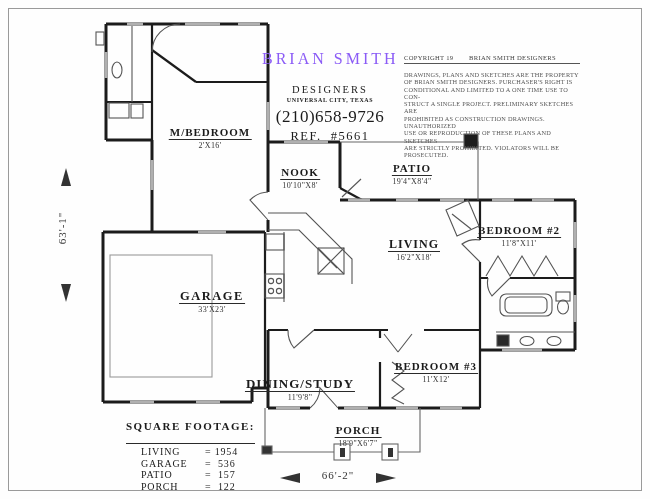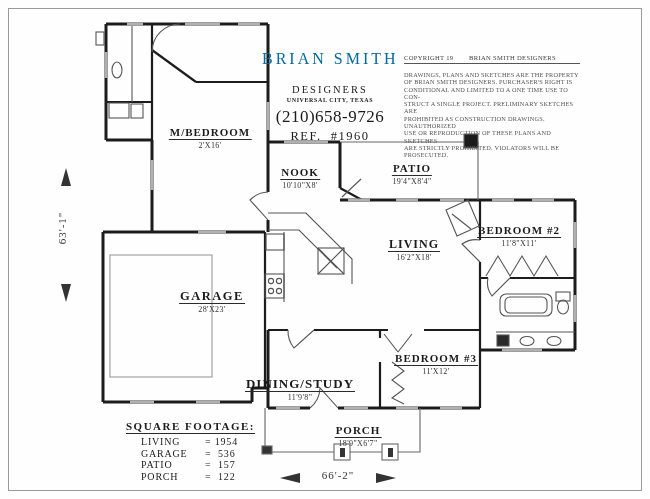--- a/index.html
+++ b/index.html
@@ -3,21 +3,21 @@
 <meta charset="utf-8">
 <style>
   html,body{margin:0;padding:0;background:#e8e8e8;}
   #canvas{position:relative;width:650px;height:499px;background:#fefefe;overflow:hidden;
           font-family:"Liberation Serif", serif;color:#1b1b1b;}
   #page-border{position:absolute;left:8px;top:8px;right:8px;bottom:8px;border:1px solid #9a9a9a;}
   svg{position:absolute;left:0;top:0;}
 
   
   #title-block{position:absolute;left:262px;top:50px;width:136px;text-align:center;}
-  .brand-name{font-size:16px;letter-spacing:3px;white-space:nowrap;color:#0369a1;}
+  .brand-name{font-size:16px;letter-spacing:3px;white-space:nowrap;color:#8b5cf6;}
   .brand-sub{font-size:10.5px;letter-spacing:2px;margin-top:16px;}
   .brand-city{font-size:6px;font-weight:bold;letter-spacing:0.6px;margin-top:2px;}
   .brand-phone{font-size:17px;letter-spacing:0.5px;margin-top:4px;white-space:pre;}
   .brand-ref{font-size:12.5px;letter-spacing:1.5px;margin-top:2px;white-space:pre;}
 
   
   #copyright-block{position:absolute;left:404px;top:54px;width:176px;}
   .cr-head{display:flex;justify-content:space-between;font-size:6.6px;letter-spacing:0.3px;
            border-bottom:1px solid #555;padding-bottom:2px;color:#444;}
   .cr-head .right{padding-right:24px;}
@@ -29,21 +29,21 @@
          padding:0 1px 0px 1px;line-height:1.05;}
   .rdims{font-size:8px;letter-spacing:0.4px;margin-top:1px;color:#333;}
   .med .rname{font-size:11px;}
   .med2 .rname{font-size:12px;}
   .big .rname{font-size:12.5px;letter-spacing:1.5px;}
   .small .rname{font-size:13px;}
 
   
   #sqft-block{position:absolute;left:126px;top:416px;width:146px;}
   .sq-title{font-size:11px;font-weight:bold;letter-spacing:1.5px;border-bottom:1.5px solid #2a2a2a;
-            display:inline-block;padding-bottom:1px;}
+            display:inline-block;padding-bottom:11px;}
   .sq-rows{margin-top:2px;padding-left:15px;font-size:10px;letter-spacing:0.8px;}
   .sq-row{display:flex;line-height:11.5px;}
   .sq-label{width:64px;}
   .sq-val{white-space:pre;}
 
   
   #dim-width{position:absolute;left:306px;top:469px;width:64px;text-align:center;
              font-size:11px;letter-spacing:1px;color:#333;}
   #dim-height{position:absolute;left:32px;top:221px;width:62px;height:14px;text-align:center;
               font-size:11px;letter-spacing:1px;color:#333;transform:rotate(-90deg);}
@@ -165,21 +165,21 @@
       <polygon points="280,478 300,473 300,483"></polygon>
       <polygon points="396,478 376,473 376,483"></polygon>
     </g>
   </svg>
 
   <div id="title-block">
     <div class="brand-name">BRIAN SMITH</div>
     <div class="brand-sub">DESIGNERS</div>
     <div class="brand-city">UNIVERSAL CITY, TEXAS</div>
     <div class="brand-phone">(210)658-9726</div>
-    <div class="brand-ref">REF.  #1960</div>
+    <div class="brand-ref">REF.  #5661</div>
   </div>
 
   <div id="copyright-block">
     <div class="cr-head">
       <span>COPYRIGHT 19</span>
       <span class="right">BRIAN  SMITH DESIGNERS</span>
     </div>
     <div class="cr-body">
       <div>DRAWINGS, PLANS AND SKETCHES ARE THE PROPERTY</div>
       <div>OF BRIAN SMITH DESIGNERS.  PURCHASER'S RIGHT IS</div>
@@ -206,27 +206,27 @@
   <div class="room med2" style="left:414px;top:234px">
     <div class="rname">LIVING</div>
     <div class="rdims">16'2"X18'</div>
   </div>
   <div class="room med" style="left:519px;top:220px">
     <div class="rname">BEDROOM  #2</div>
     <div class="rdims">11'8"X11'</div>
   </div>
   <div class="room big" style="left:212px;top:286px">
     <div class="rname">GARAGE</div>
-    <div class="rdims">28'X23'</div>
+    <div class="rdims">33'X23'</div>
   </div>
   <div class="room small" style="left:300px;top:374px">
     <div class="rname">DINING/STUDY</div>
     <div class="rdims">11'9'8"</div>
   </div>
-  <div class="room med" style="left:436px;top:348px">
+  <div class="room med" style="left:436px;top:356px">
     <div class="rname">BEDROOM  #3</div>
     <div class="rdims">11'X12'</div>
   </div>
   <div class="room med" style="left:358px;top:420px">
     <div class="rname">PORCH</div>
     <div class="rdims">18'9"X6'7"</div>
   </div>
 
   <div id="sqft-block">
     <div class="sq-title">SQUARE FOOTAGE:</div>

